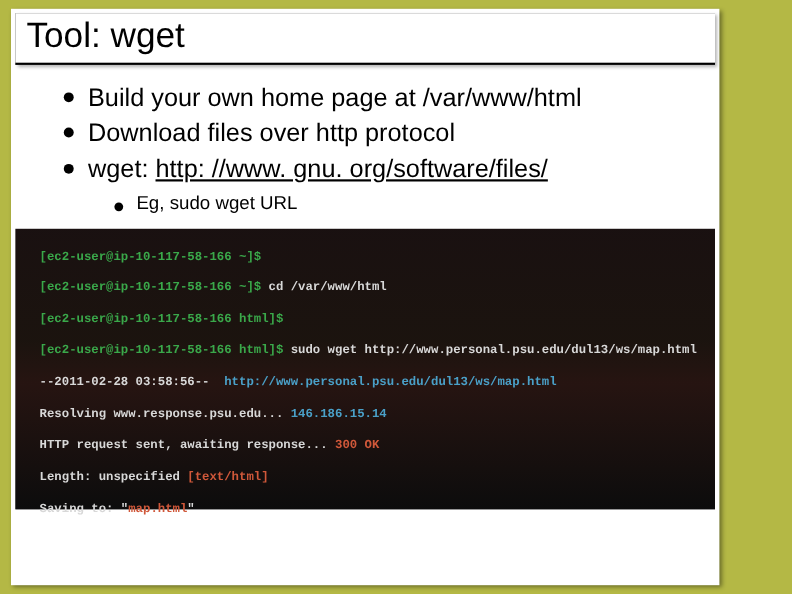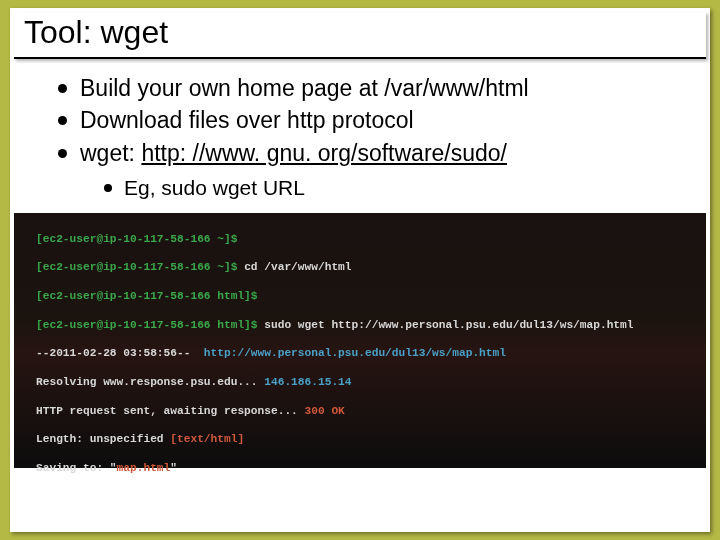--- a/index.html
+++ b/index.html
@@ -7,21 +7,21 @@
     width: 720px;
     height: 540px;
     background: #b4b845;
     font-family: Arial, Helvetica, sans-serif;
     overflow: hidden;
   }
   .slide {
     position: absolute;
     top: 8px;
     left: 10px;
-    width: 700px;
+    width: 644px;
     height: 524px;
     background: #ffffff;
     box-shadow: 2px 2px 4px rgba(0,0,0,0.4);
   }
   .title-wrap {
     background: #1a1a1a;
     margin: 4px 4px 0 4px;
     padding: 0;
     box-shadow: 2px 2px 3px rgba(0,0,0,0.3);
   }
@@ -58,21 +58,21 @@
     border-radius: 50%;
   }
   ul.inner {
     list-style: none;
     margin-top: 6px;
     margin-left: 20px;
   }
   ul.inner > li {
     position: relative;
     padding-left: 24px;
-    font-size: 21px;
+    font-size: 17px;
     line-height: 1.3;
   }
   ul.inner > li::before {
     content: "";
     position: absolute;
     left: 4px;
     top: 10px;
     width: 8px;
     height: 8px;
     background: #000;
@@ -109,21 +109,21 @@
 
   <div class="title-wrap">
     <div class="title">Tool: wget</div>
   </div>
 
   <div class="content">
     <ul class="outer">
       <li>Build your own home page at /var/www/html</li>
       <li>Download files over http protocol</li>
       <li>
-        <span>wget: </span><span class="link">http: //www. gnu. org/software/sudo/</span>
+        <span>wget: </span><span class="link">http: //www. gnu. org/software/files/</span>
         <ul class="inner">
           <li>Eg, sudo wget URL</li>
         </ul>
       </li>
     </ul>
   </div>
 
   <div class="terminal">
 <span class="term-line"><span class="tg">[ec2-user@ip-10-117-58-166 ~]$</span></span>
 <span class="term-line"><span class="tg">[ec2-user@ip-10-117-58-166 ~]$ </span><span class="tw">cd /var/www/html</span></span>

